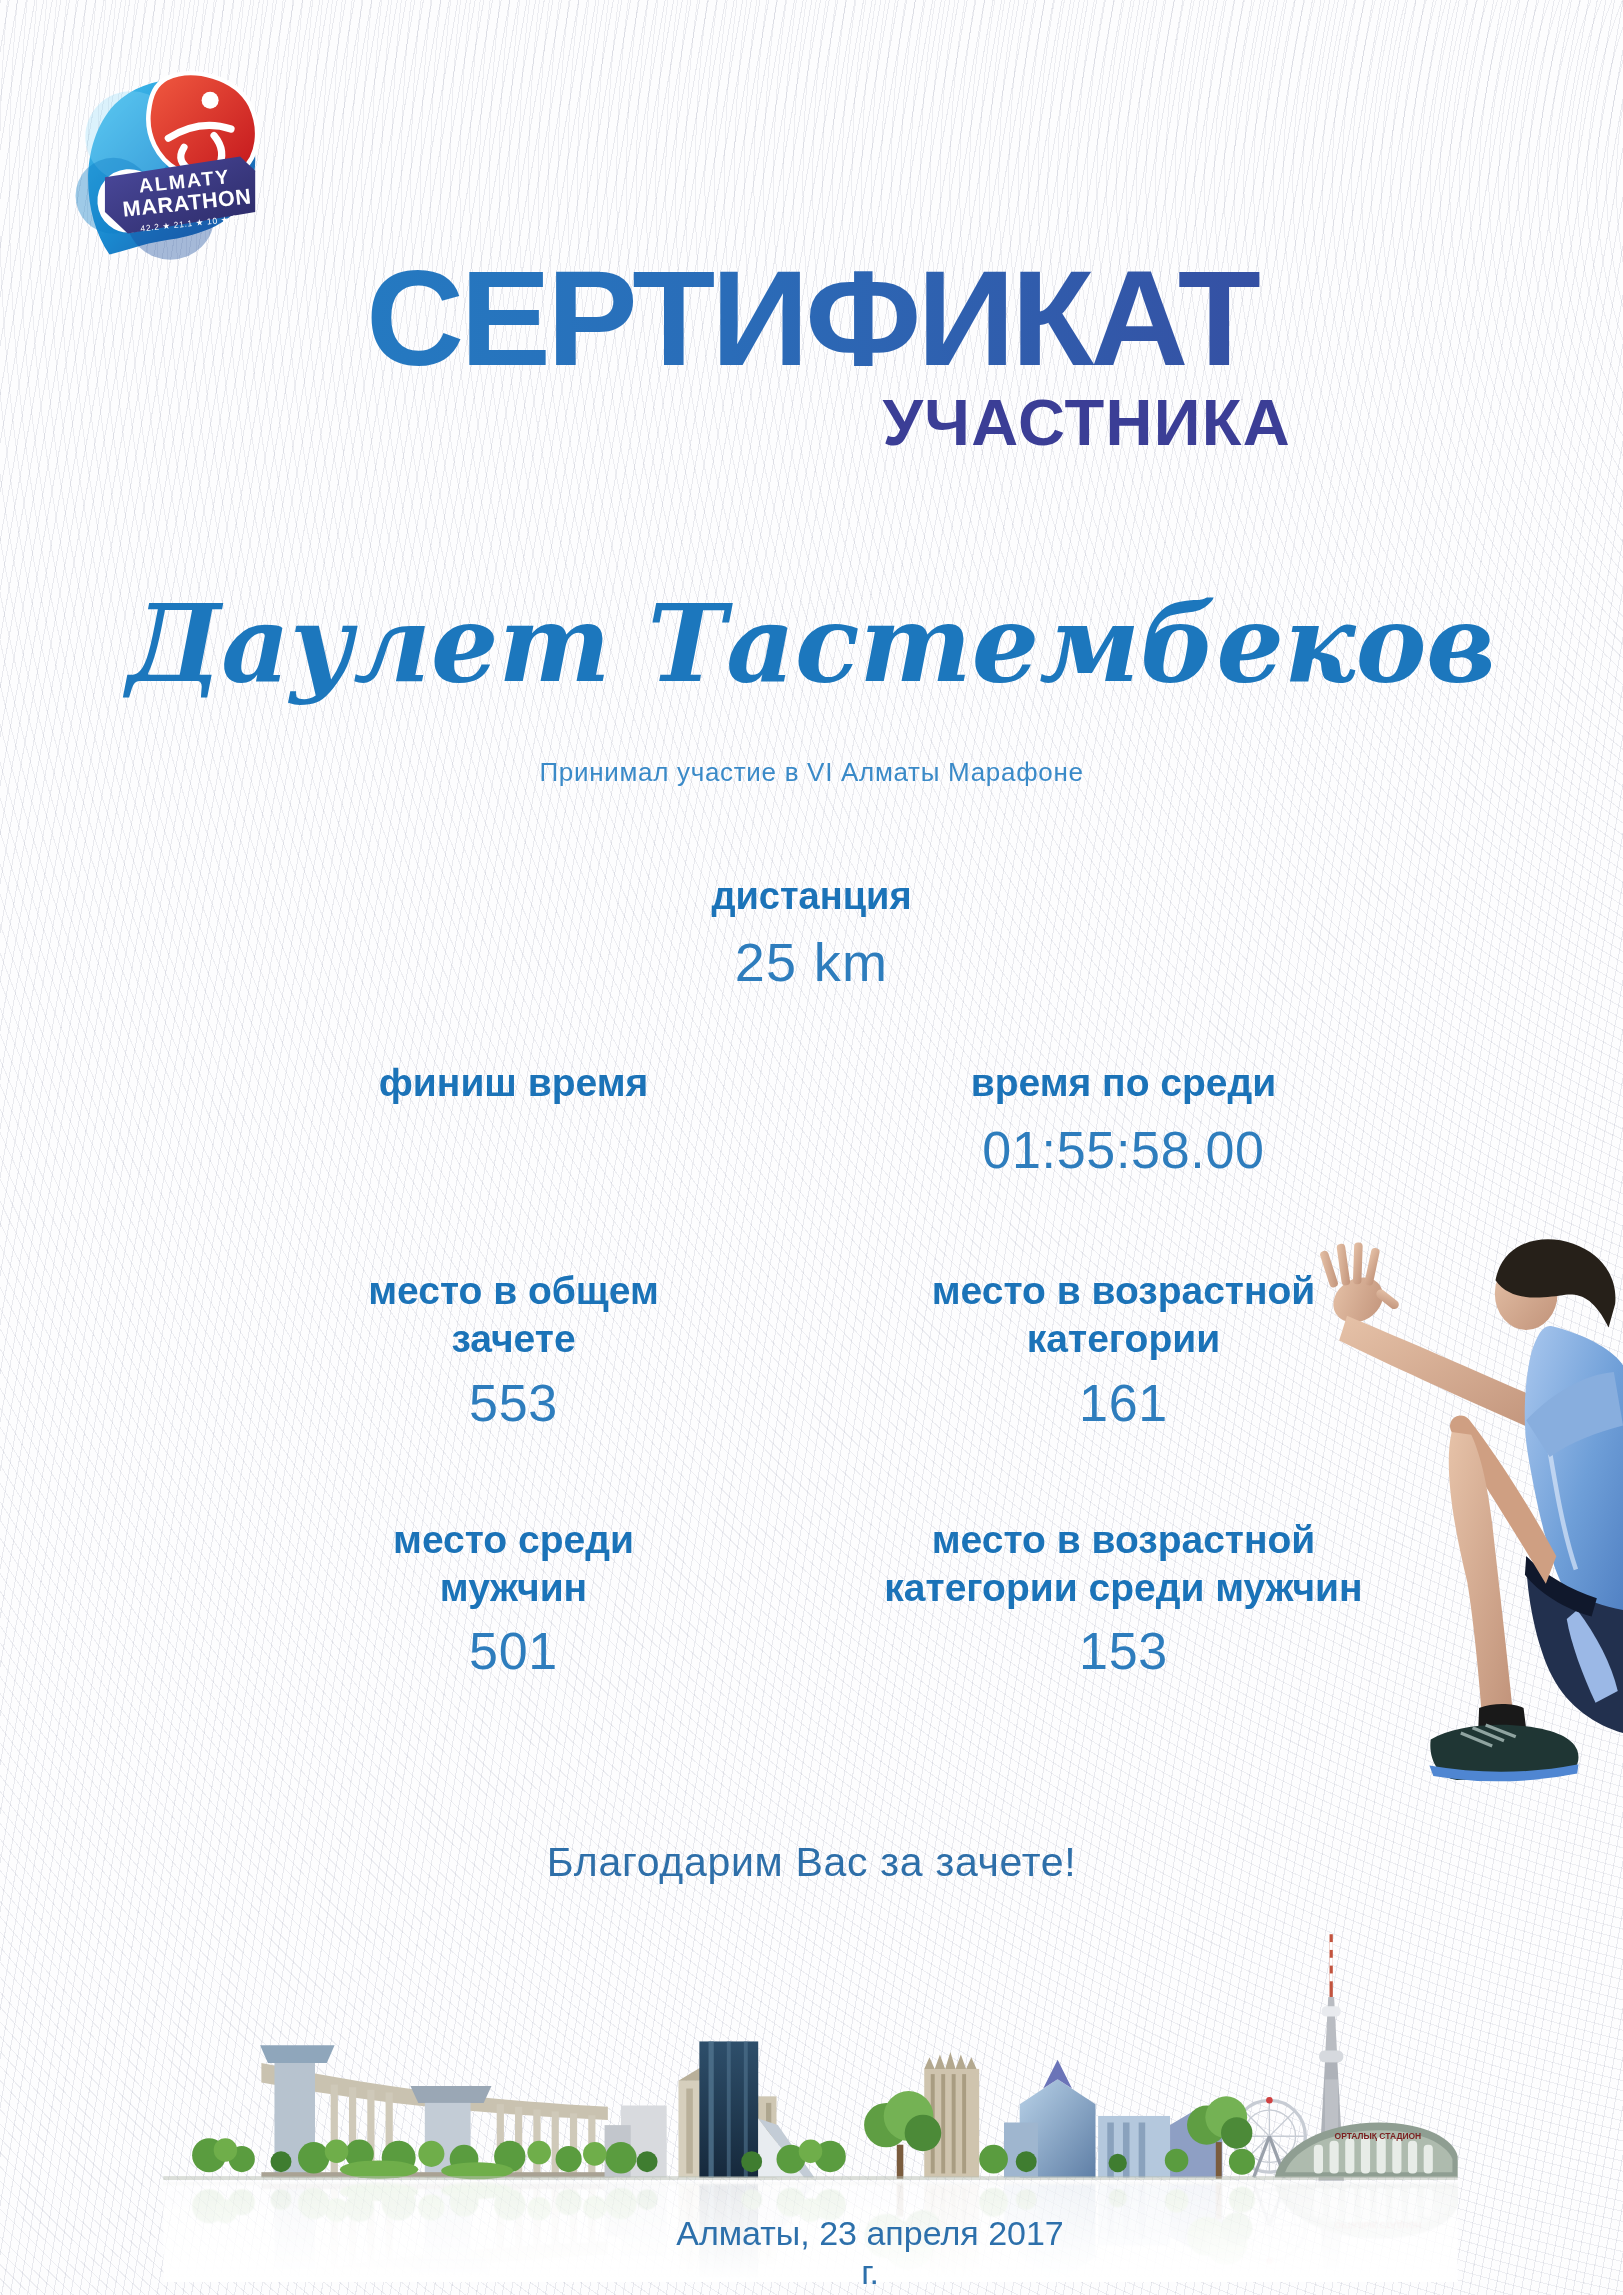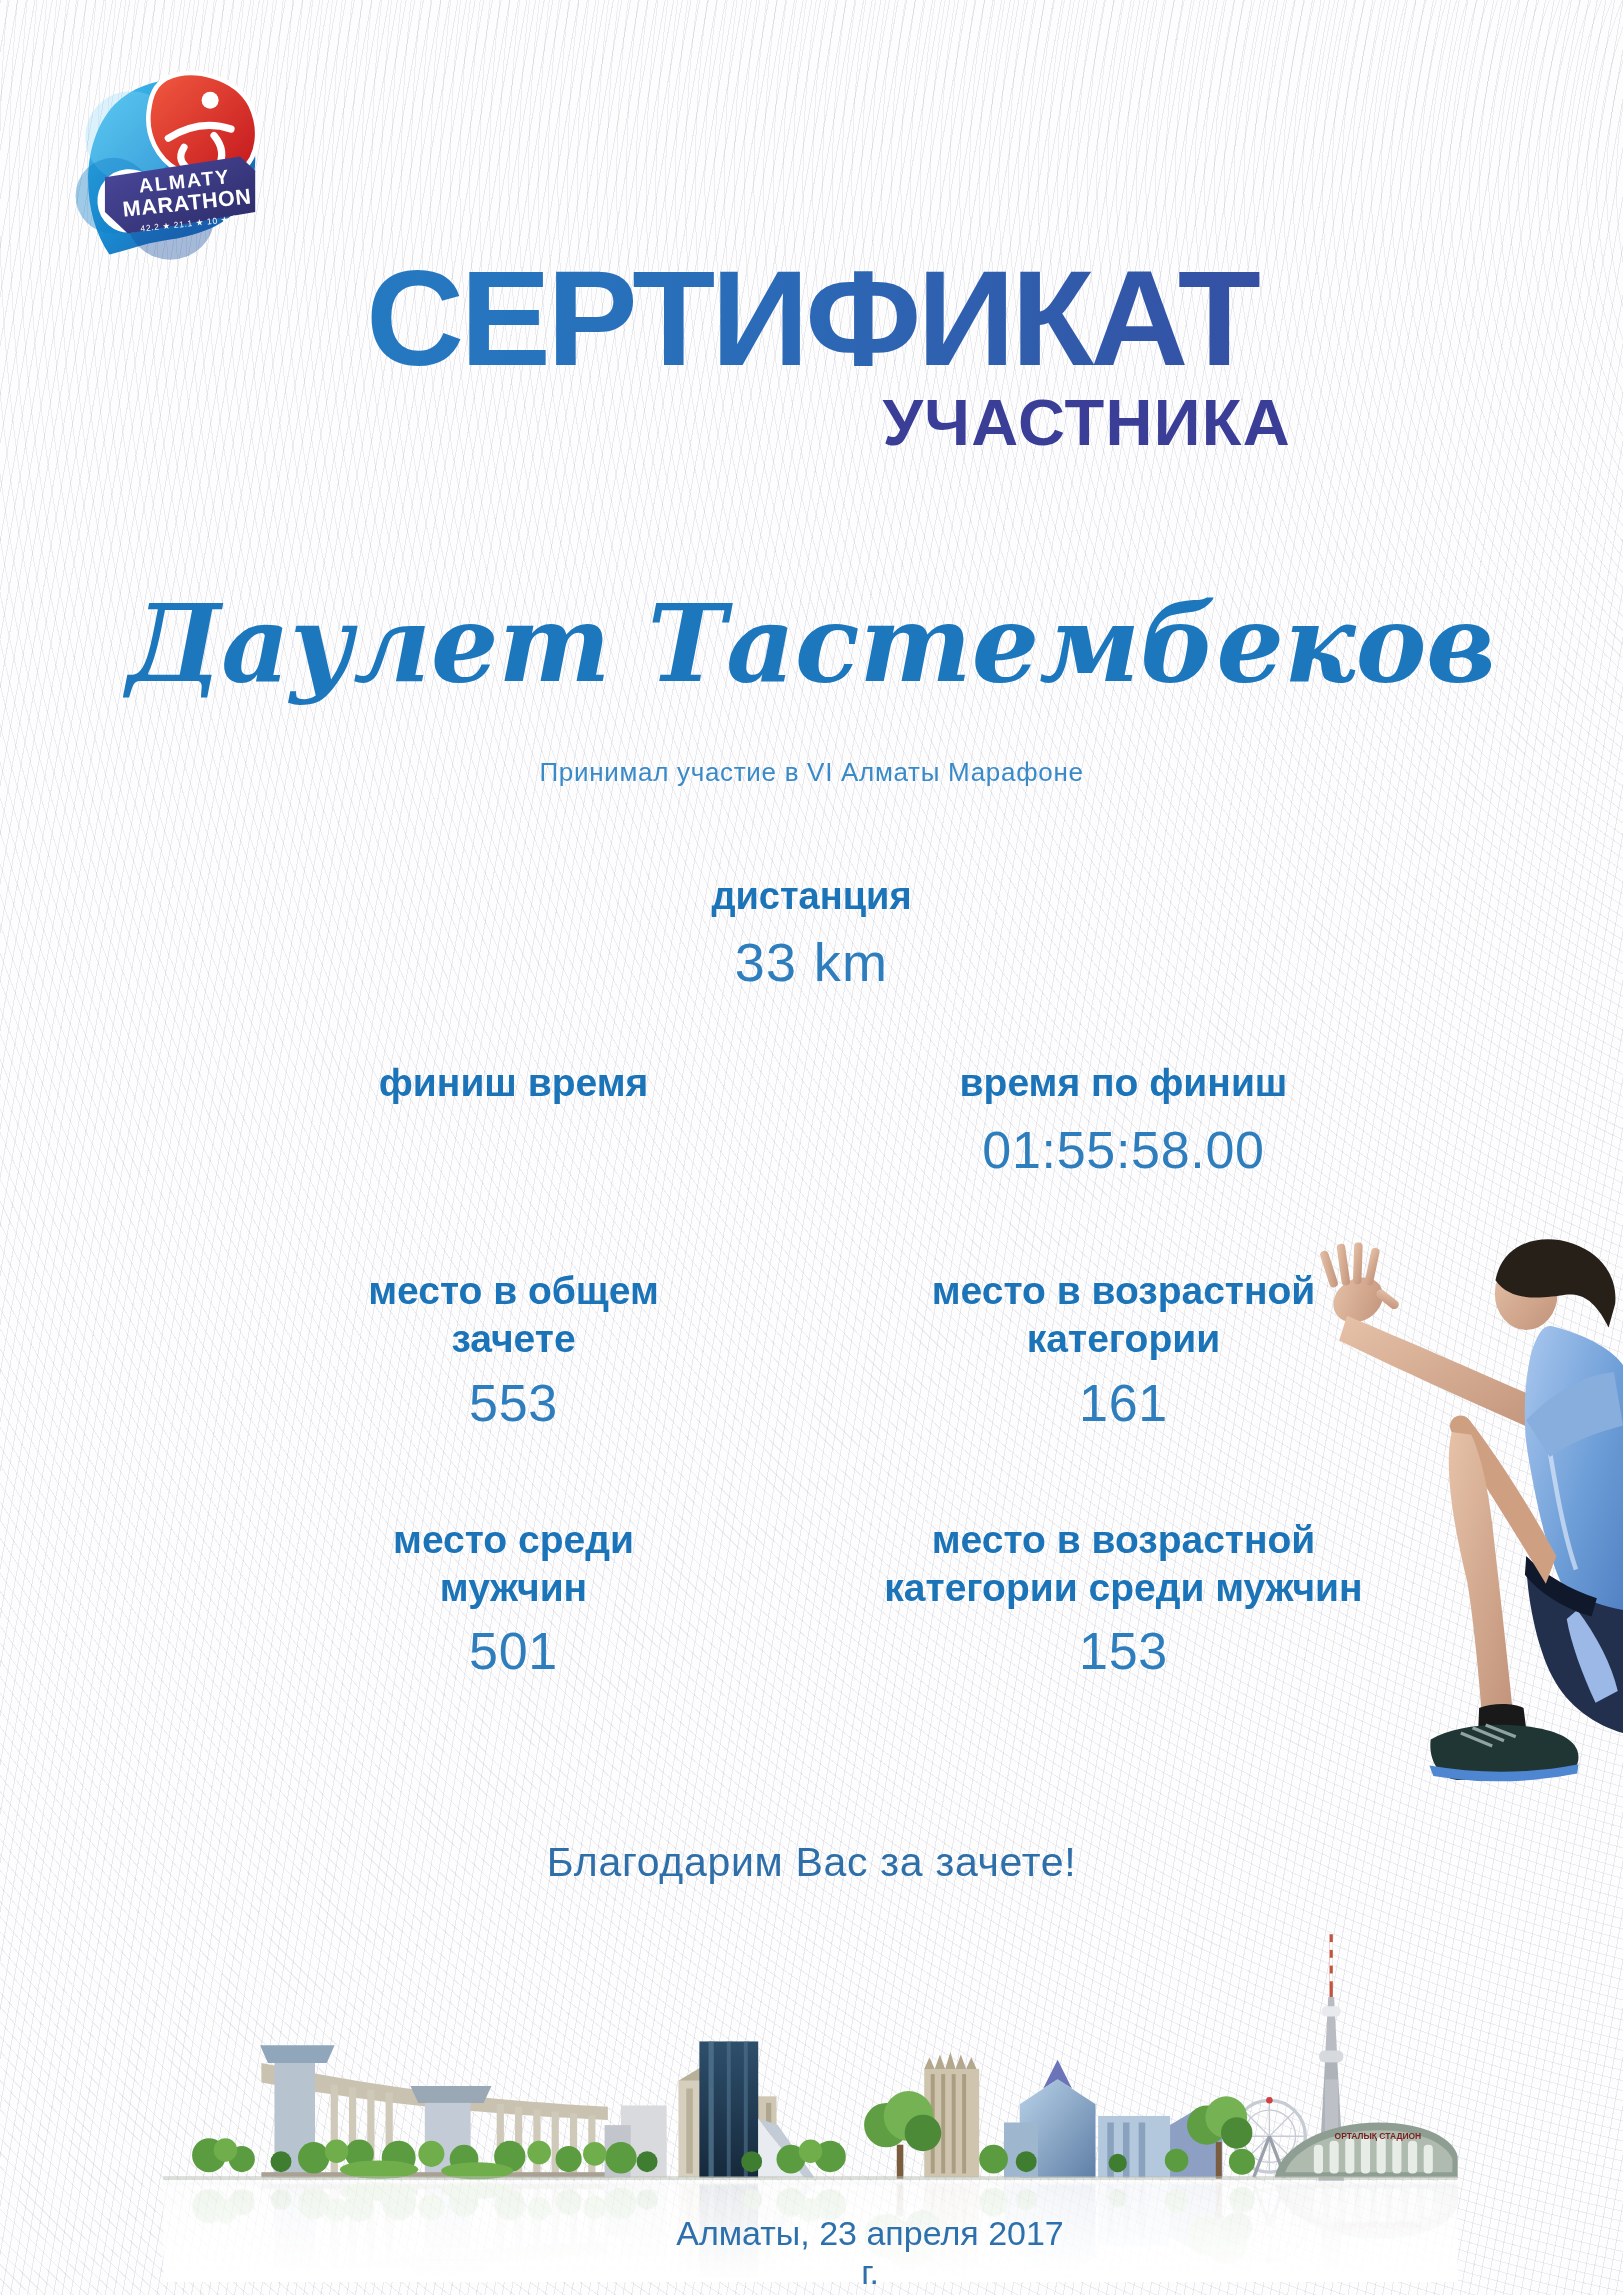--- a/index.html
+++ b/index.html
@@ -95,24 +95,24 @@
     </g>
   </svg>
 
   <div class="abs title">СЕРТИФИКАТ</div>
   <div class="abs name">Даулет Тастембеков</div>
 
   <div class="abs subtitle">УЧАСТНИКА</div>
   <div class="abs ctr participation">Принимал участие в VI Алматы Марафоне</div>
 
   <div class="abs ctr dist-label">дистанция</div>
-  <div class="abs ctr dist-value">33 km</div>
+  <div class="abs ctr dist-value">25 km</div>
 
   <div class="abs cell l row1l rlabel">финиш время</div>
-  <div class="abs cell r row1l rlabel">время по финиш</div>
+  <div class="abs cell r row1l rlabel">время по среди</div>
   <div class="abs cell r row1v rvalue">01:55:58.00</div>
 
   <div class="abs cell l row2l rlabel">место в общем
 зачете</div>
   <div class="abs cell r row2l rlabel">место в возрастной
 категории</div>
   <div class="abs cell l row2v rvalue">553</div>
   <div class="abs cell r row2v rvalue">161</div>
 
   <div class="abs cell l row3l rlabel">место среди

